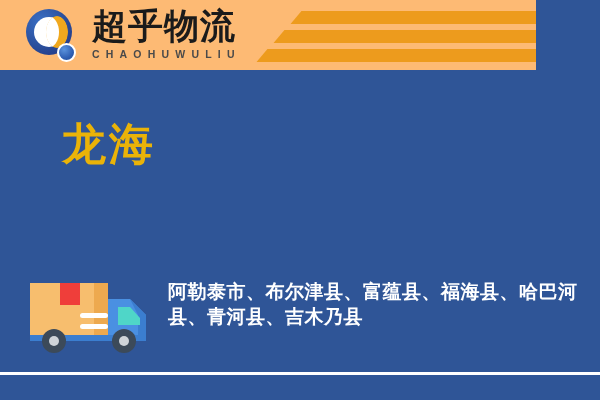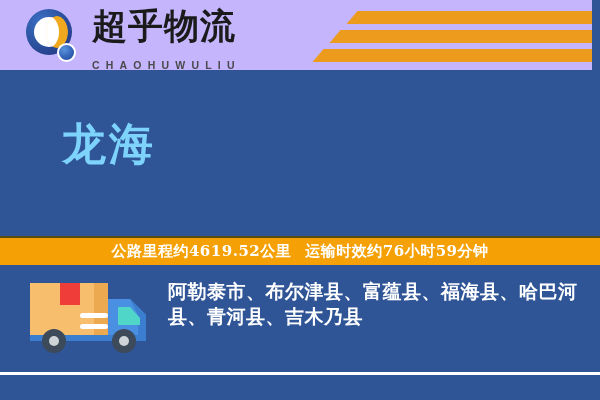--- a/index.html
+++ b/index.html
@@ -15,23 +15,23 @@
     width: 600px;
     height: 400px;
     overflow: hidden;
     background: #2f5597;
   }
 
   
   .header {
     position: absolute;
     left: 0; top: 0;
-    width: 592px;
+    width: 536px;
     height: 72px;
-    background: #c4b5fd;
+    background: #fdba74;
     overflow: hidden;
   }
   .logo-mark {
     position: absolute;
     left: 26px; top: 9px;
     width: 55px; height: 55px;
   }
   .logo-ring {
     position: absolute;
     left: 0; top: 0;
@@ -84,21 +84,21 @@
     line-height: 40px;
     white-space: nowrap;
   }
   .logo-en {
     font-family: "Liberation Sans", sans-serif;
     font-size: 10.5px;
     font-weight: bold;
     color: #4a4a4a;
     letter-spacing: 6.2px;
     line-height: 14px;
-    margin-top: 12px;
+    margin-top: 1px;
     white-space: nowrap;
   }
   .stripes {
     position: absolute;
     right: 0; top: 0;
     width: 290px; height: 72px;
     overflow: hidden;
   }
   .stripe {
     position: absolute;
@@ -122,21 +122,21 @@
     left: 0; top: 72px;
     width: 600px; height: 164px;
     background: #2f5597;
   }
   .city {
     position: absolute;
     top: 124px;
     font-family: "DejaVu Serif", "Liberation Serif", serif;
     font-size: 44px;
     font-weight: bold;
-    color: #7dd3fc;
+    color: #eab308;
     letter-spacing: 3px;
     line-height: 52px;
     white-space: nowrap;
   }
   .city-origin { left: 62px; top: 46px; }
   .city-dest  { left: 360px; top: 46px; }
 
   .mid {
     position: absolute;
     left: 215px; top: 36px;
@@ -239,25 +239,20 @@
     </div>
   </div>
   <div class="header-rule"></div>
 
   <div class="route">
     <div class="city city-origin">龙海</div>
 
 
   </div>
 
-  <div class="infobar">
-    <span class="infobar-text">公路里程约4619.52公里</span>
-    <span class="infobar-gap"></span>
-    <span class="infobar-text">运输时效约76小时59分钟</span>
-  </div>
 
   <div class="coverage">
 
     <svg class="truck" viewBox="0 0 138 78">
 
       <rect x="2" y="6" width="78" height="54" fill="#f7be6e"></rect>
       <rect x="66" y="6" width="14" height="54" fill="#eda94f"></rect>
 
       <rect x="32" y="6" width="20" height="22" fill="#ef3e3a"></rect>
 

